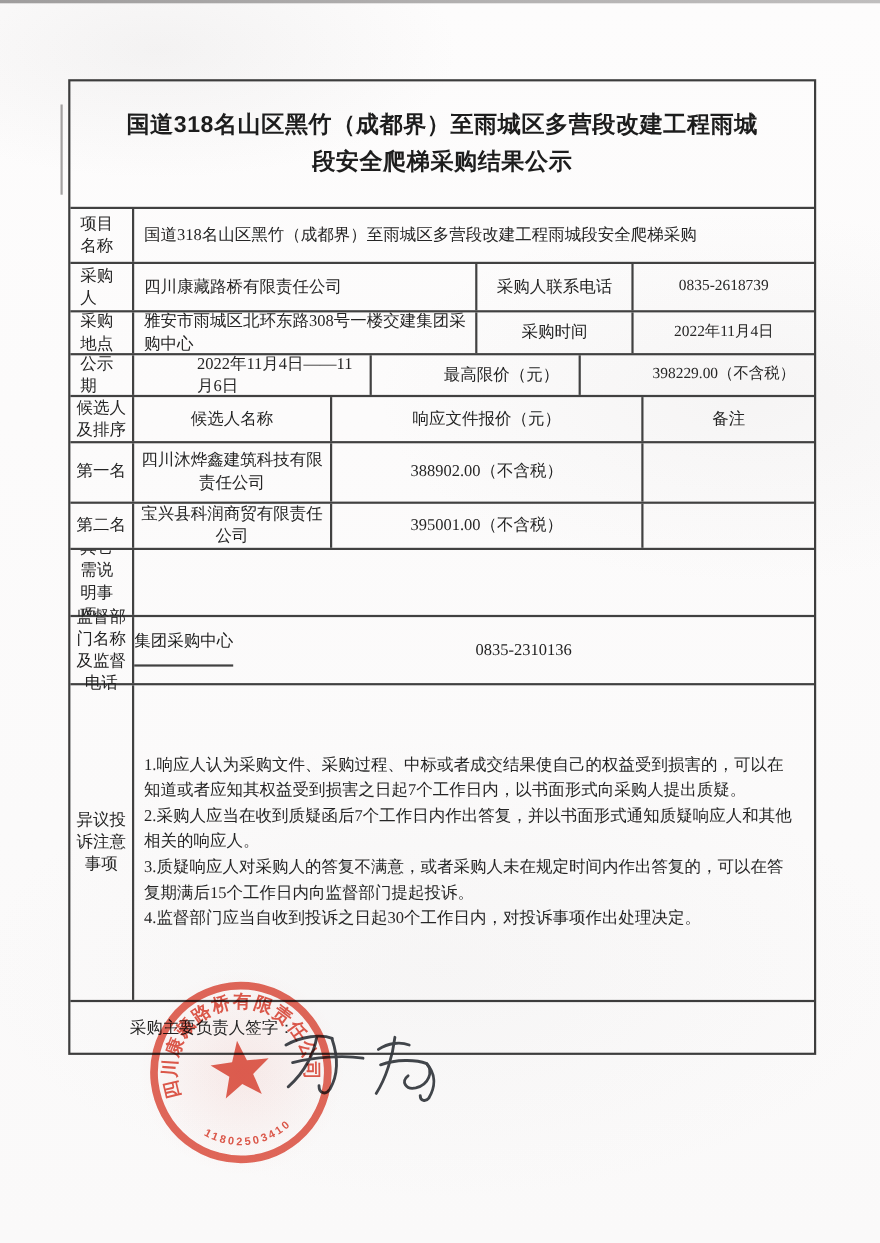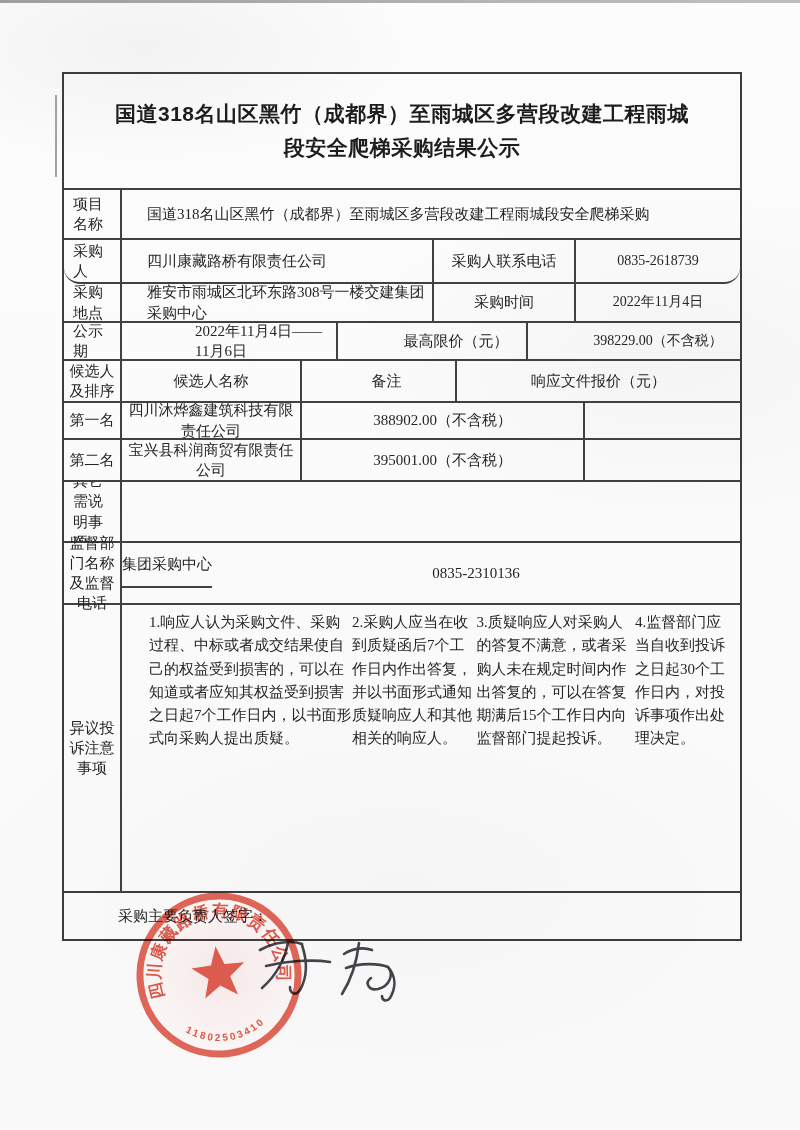--- a/index.html
+++ b/index.html
@@ -40,40 +40,40 @@
   .cell {
     display: flex; align-items: center; justify-content: center;
     text-align: center; font-size: 15px; line-height: 1.35;
     padding: 2px 4px; color: #252525;
     border-right: 2px solid #414141;
     overflow: hidden;
   }
   .cell:last-child { border-right: none; }
   .cell.left { justify-content: flex-start; text-align: left; padding-left: 9px; }
   .lblcol { width: 58px; flex: 0 0 58px; }
-  .flexcol { flex: 1 1 auto; min-width: 0; margin-left: 16px; }
+  .flexcol { flex: 1 1 auto; min-width: 0; }
 
   .row-title { height: 116px; }
   .title-cell {
     flex: 1; display: flex; flex-direction: column;
     align-items: center; justify-content: center;
     font-family: "Liberation Sans", "DejaVu Sans", sans-serif;
     font-weight: 700; font-size: 21px; line-height: 1.6;
     letter-spacing: 0.5px; color: #1d1d1d; text-align: center;
   }
 
   .row-project { height: 50px; }
-  .row-purchaser { height: 44px; border-radius: 16px; }
+  .row-purchaser { height: 44px; }
   .row-location { height: 39px; justify-content: center; }
   .row-publicity { height: 38px; gap: 48px; }
   .colA3 { width: 142px; flex: 0 0 142px; }
   .colA4 { width: 164px; flex: 0 0 164px; font-size: 14px; }
 
   .row-cand-header { height: 42px; }
-  .row-cand-1 { height: 37px; }
+  .row-cand-1 { height: 55px; }
   .row-cand-2 { height: 42px; }
   .colB2 { width: 180px; flex: 0 0 180px; }
   .colB3 { width: 283px; flex: 0 0 283px; }
 
   .row-other { height: 61px; }
 
   .row-supervision { display: flex; height: 62px; border-bottom: 2px solid #414141; }
   .sup-label {
     width: 58px; flex: 0 0 58px; border-right: 2px solid #414141;
     display: flex; align-items: center; justify-content: center;
@@ -81,23 +81,23 @@
   }
   .sup-right { flex: 1; display: flex; min-width: 0; }
   .sup-dept {
     height: 45px; border-bottom: 2px solid #414141;
     display: flex; align-items: center; justify-content: center; font-size: 15px;
   }
   .sup-phone { flex: 1; display: flex; align-items: center; justify-content: center; font-size: 15px; }
 
   .row-objection { height: 288px; border-bottom: 2.5px solid #3d3d3d; }
   .objection-text {
-    flex: 1; display: flex; flex-direction: row; justify-content: center;
+    flex: 1; display: flex; flex-direction: column; justify-content: center;
     text-align: left; font-size: 15px; line-height: 1.55;
-    padding: 6px 14px 6px 27px; color: #252525; min-width: 0;
+    padding: 6px 14px 6px 9px; color: #252525; min-width: 0;
   }
   .row-signature { height: 46px; padding-left: 45px; }
   .sig-cell {
     flex: 1; display: flex; align-items: center;
     font-size: 15px; padding-left: 9px; color: #252525;
   }
 
   .stamp {
     position: absolute; left: 130px; top: 886px;
     width: 178px; height: 178px;
@@ -149,22 +149,22 @@
     <div class="row row-publicity">
       <div class="cell lblcol left">公示期</div>
       <div class="cell flexcol left">2022年11月4日——11月6日</div>
       <div class="cell colA3">最高限价（元）</div>
       <div class="cell colA4">398229.00（不含税）</div>
     </div>
 
     <div class="row row-cand-header">
       <div class="cell lblcol">候选人及排序</div>
       <div class="cell colB2">候选人名称</div>
+      <div class="cell colB3">响应文件报价（元）</div>
       <div class="cell flexcol">备注</div>
-      <div class="cell colB3">响应文件报价（元）</div>
     </div>
 
     <div class="row row-cand-1">
       <div class="cell lblcol">第一名</div>
       <div class="cell colB2">四川沐烨鑫建筑科技有限责任公司</div>
       <div class="cell colB3">388902.00（不含税）</div>
       <div class="cell flexcol"></div>
     </div>
 
     <div class="row row-cand-2">

